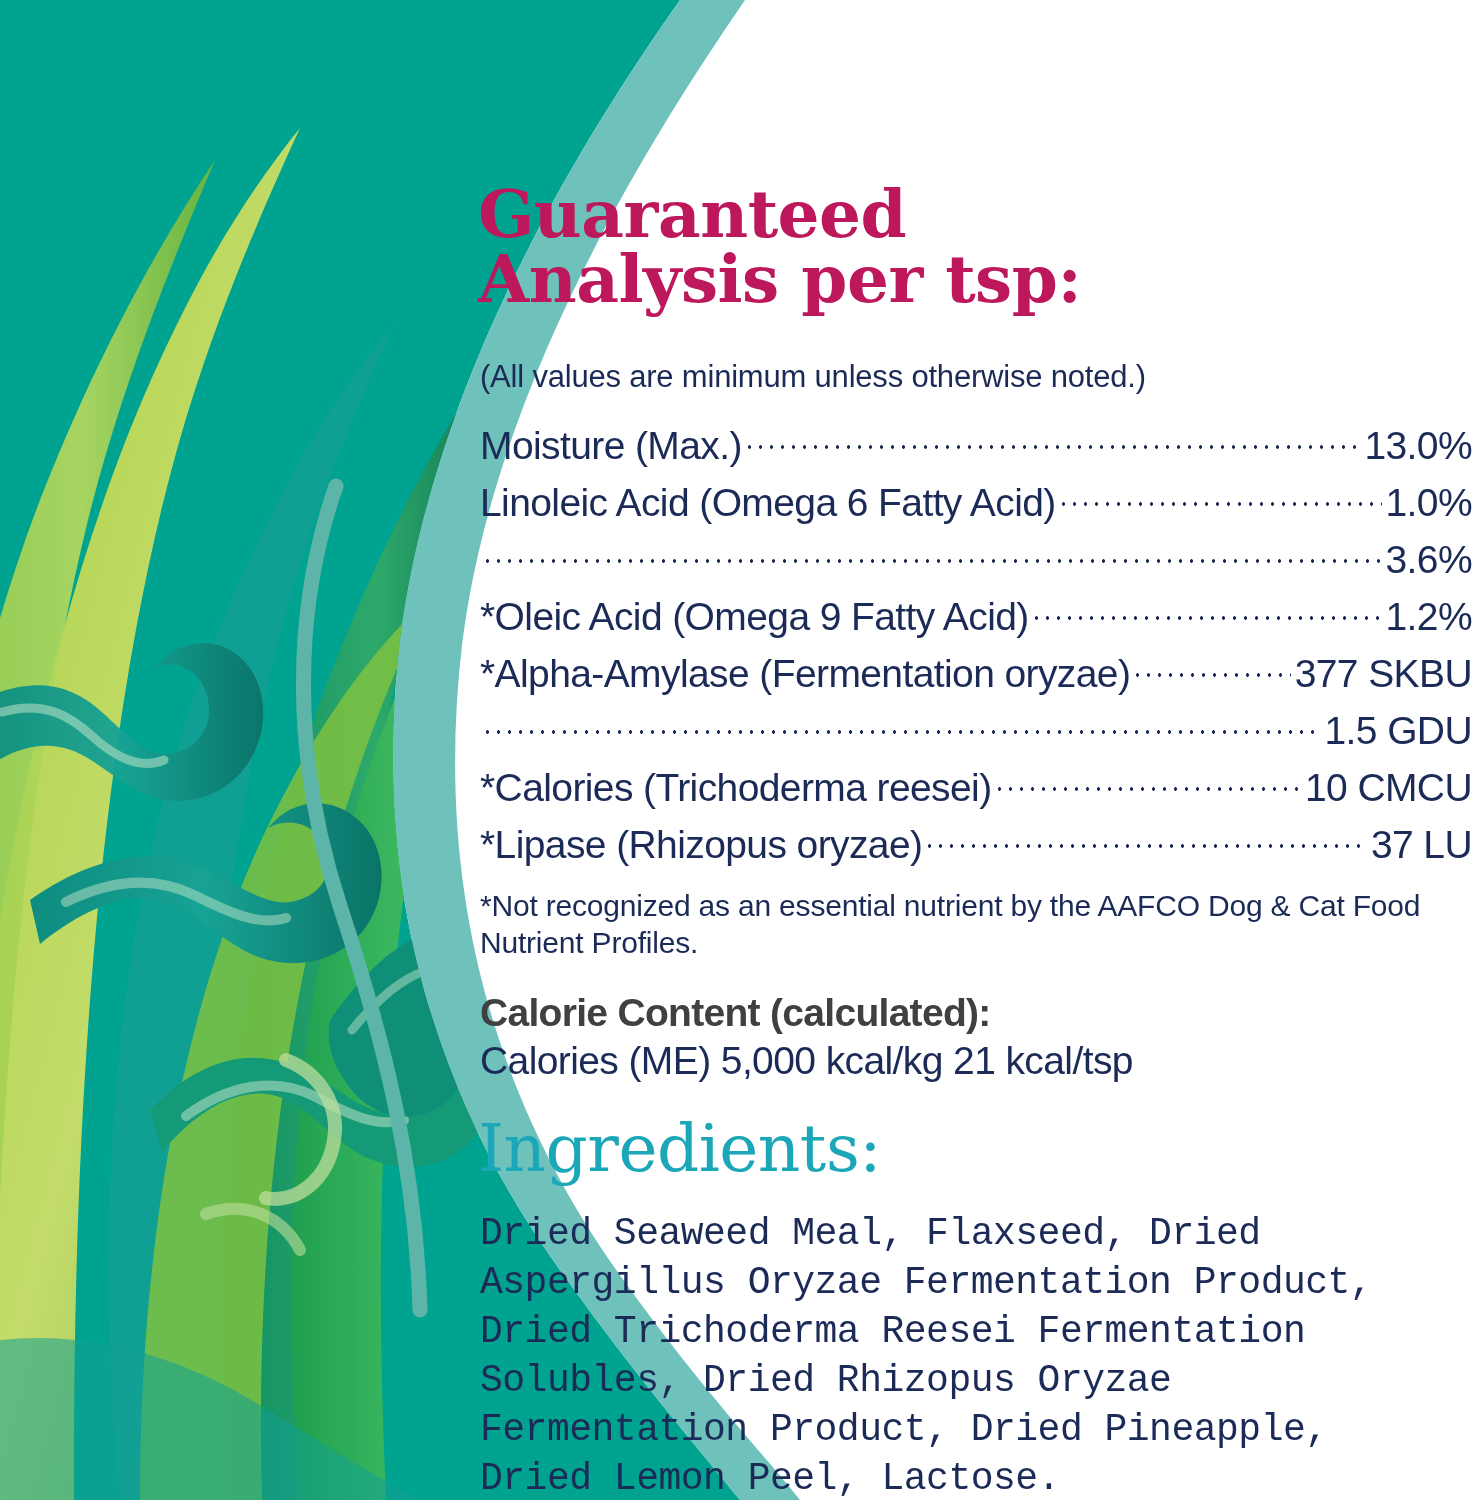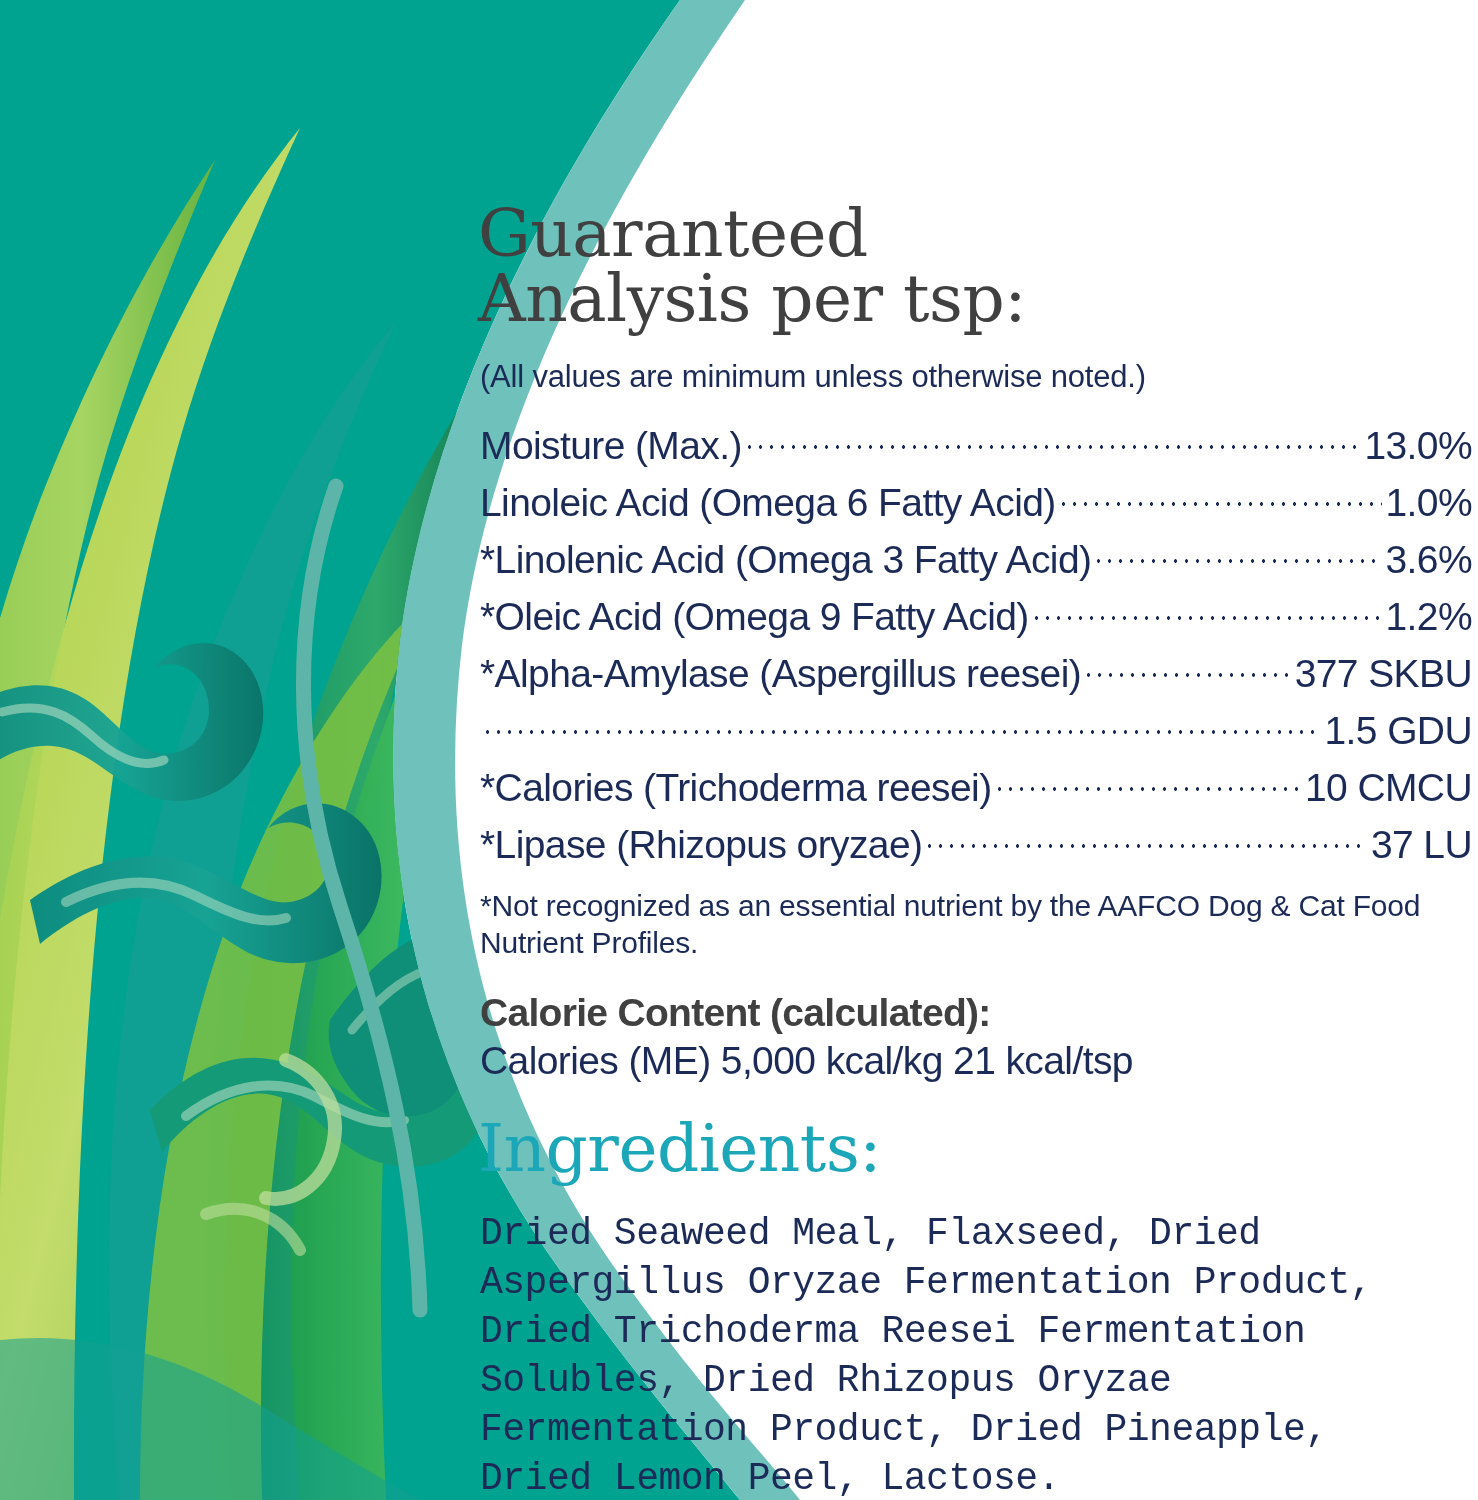--- a/index.html
+++ b/index.html
@@ -28,28 +28,27 @@
     top: 0;
     width: 1000px;
     height: 1500px;
   }
 
   .ga-title {
     position: absolute;
     left: 0;
     top: 182px;
     width: 760px;
-    color: #404040;
+    color: #be185d;
     font-family: "DejaVu Serif", serif;
-    font-weight: normal;
+    font-weight: bold;
     font-size: 66px;
     line-height: 0.98;
     letter-spacing: -0.5px;
     white-space: pre-line;
-    margin-top: 20px;
   }
   .ga-note {
     position: absolute;
     left: 2px;
     top: 359px;
     color: #1B2A56;
     font-size: 31px;
     letter-spacing: -0.2px;
   }
 
@@ -242,31 +241,30 @@
         <span class="rlabel">Moisture (Max.)</span>
         <span class="leader"></span>
         <span class="rvalue">13.0%</span>
       </div>
       <div class="row">
         <span class="rlabel">Linoleic Acid (Omega 6 Fatty Acid)</span>
         <span class="leader"></span>
         <span class="rvalue">1.0%</span>
       </div>
       <div class="row">
-        <span class="rlabel">*Linolenic Acid (Omega 3 Fatty Acid)</span>
         <span class="leader"></span>
         <span class="rvalue">3.6%</span>
       </div>
       <div class="row">
         <span class="rlabel">*Oleic Acid (Omega 9 Fatty Acid)</span>
         <span class="leader"></span>
         <span class="rvalue">1.2%</span>
       </div>
       <div class="row">
-        <span class="rlabel">*Alpha-Amylase (Aspergillus reesei)</span>
+        <span class="rlabel">*Alpha-Amylase (Fermentation oryzae)</span>
         <span class="leader"></span>
         <span class="rvalue">377 SKBU</span>
       </div>
       <div class="row">
         <span class="leader"></span>
         <span class="rvalue">1.5 GDU</span>
       </div>
       <div class="row">
         <span class="rlabel">*Calories (Trichoderma reesei)</span>
         <span class="leader"></span>

